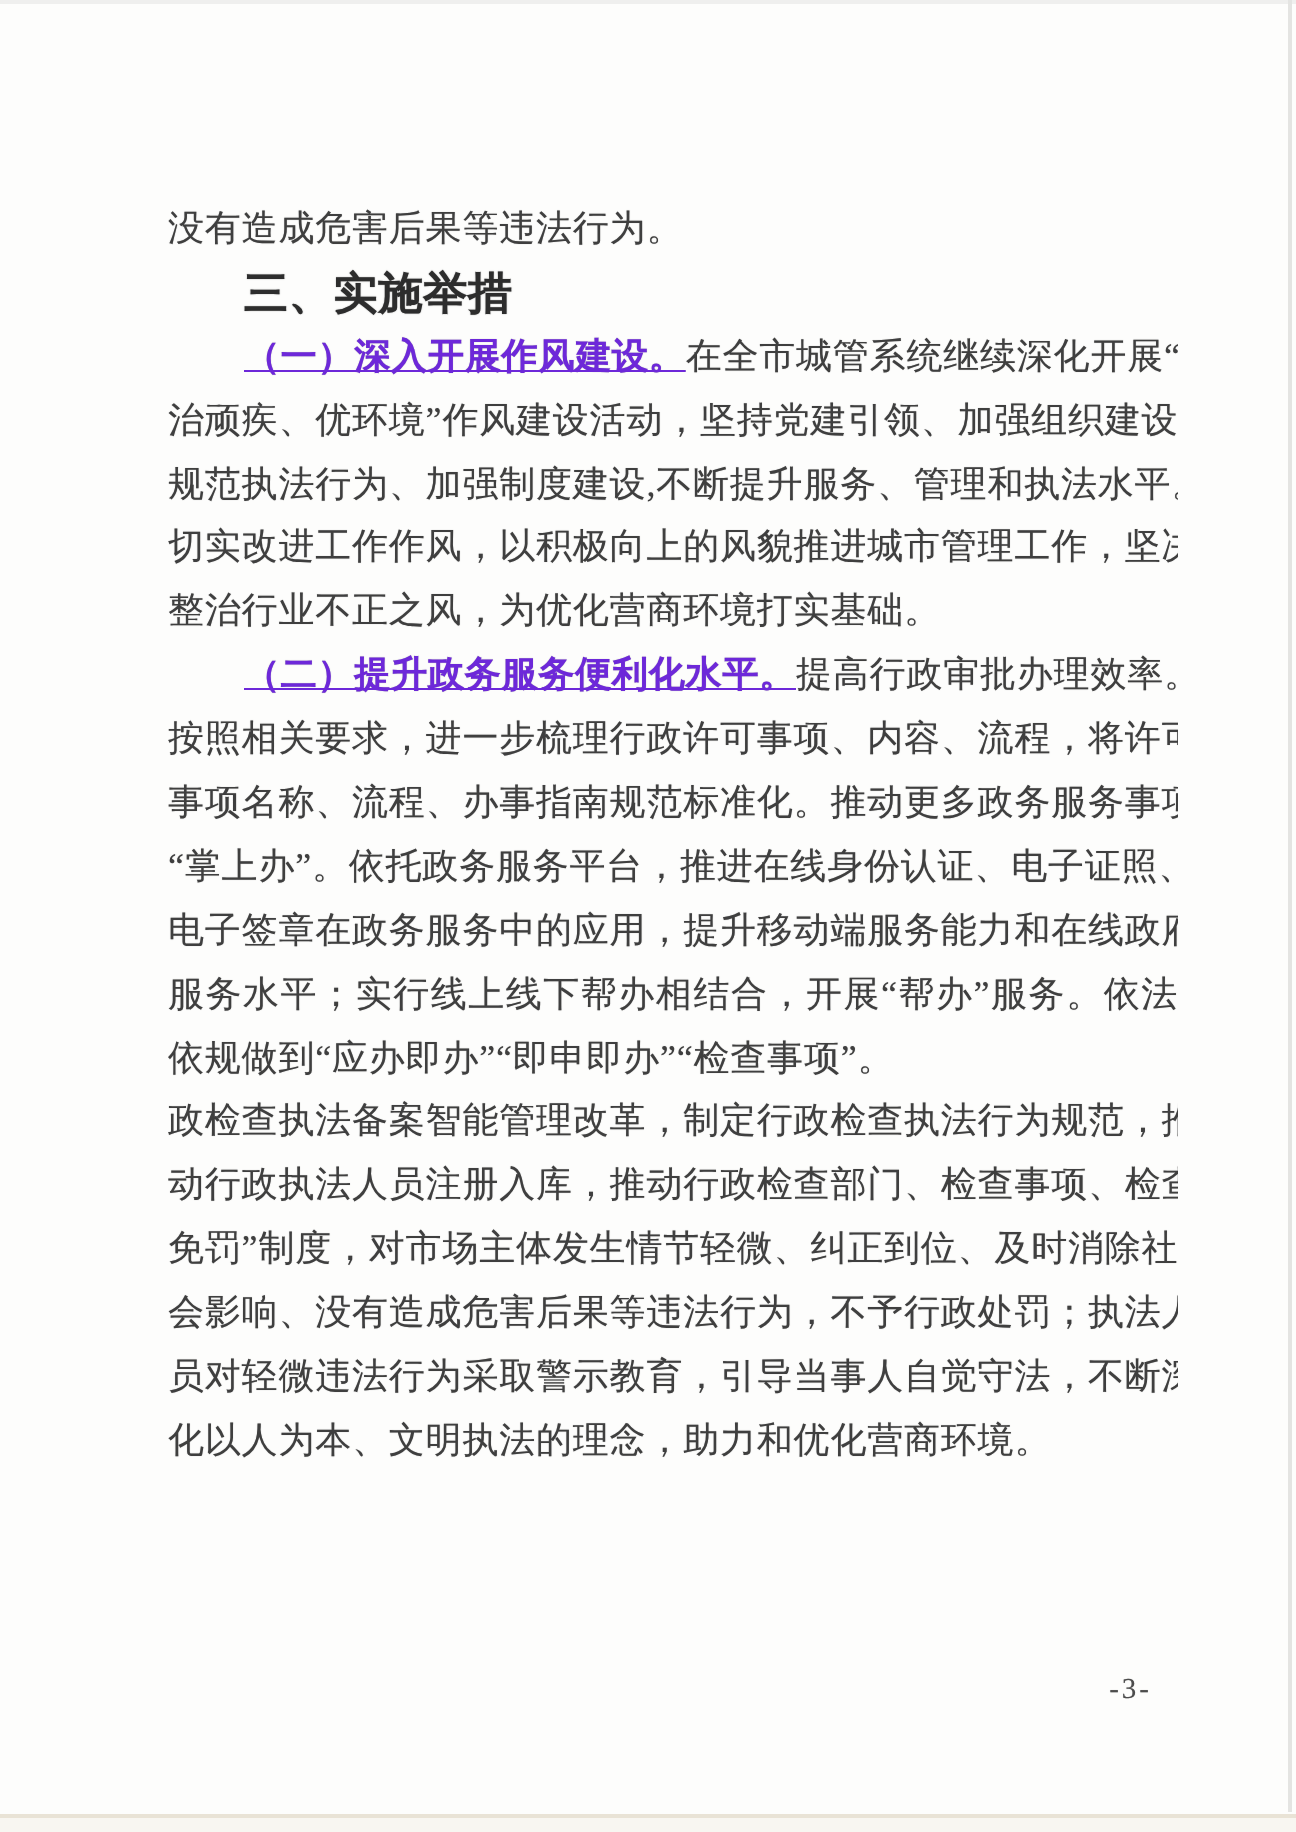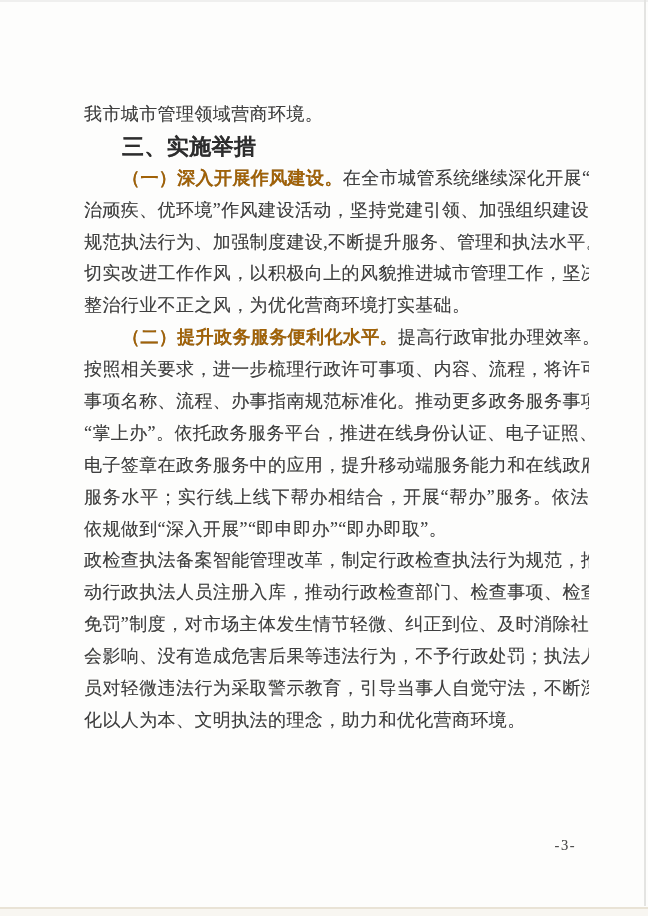--- a/index.html
+++ b/index.html
@@ -19,21 +19,21 @@
   }
   .line{
     height:31.9px;line-height:31.9px;font-size:18px;
     white-space:nowrap;overflow:hidden;
     text-align:justify;text-align-last:justify;
     letter-spacing:0.4px;
     text-shadow:0 0 0.5px rgba(70,70,70,0.45);
   }
   .line.last{text-align-last:left;}
   .line.indent{text-indent:38px;}
-  .line .b{font-weight:bold;color:#a16207;}
+  .line .b{font-weight:bold;color:#6d28d9;text-decoration:underline;}
   .line.heading{
     font-family:"Liberation Sans","DejaVu Sans",sans-serif;
     font-weight:bold;font-size:22px;color:#2d2d2d;
     text-align-last:left;text-indent:38px;
     text-shadow:0 0 0.6px rgba(45,45,45,0.6);
   }
   .page-number{
     position:absolute;top:837px;right:72px;
     font-size:14.5px;color:#4c4c4c;letter-spacing:1.5px;
     text-shadow:0 0 0.4px rgba(70,70,70,0.4);
@@ -42,34 +42,34 @@
 </head>
 <body>
 
 <div class="page">
   <div class="edge-top"></div>
   <div class="edge-right"></div>
   <div class="edge-bottom-line"></div>
   <div class="edge-bottom-strip"></div>
 
   <div class="doc">
-      <div class="line last"><span>我市城市管理领域营商环境。</span></div>
+      <div class="line last"><span>没有造成危害后果等违法行为。</span></div>
       <div class="line heading">三、实施举措</div>
       <div class="line indent"><span class="b">（一）深入开展作风建设。</span><span>在全市城管系统继续深化开展“强</span></div>
       <div class="line"><span>治顽疾、优环境”作风建设活动，坚持党建引领、加强组织建设，</span></div>
       <div class="line"><span>规范执法行为、加强制度建设,不断提升服务、管理和执法水平。</span></div>
       <div class="line"><span>切实改进工作作风，以积极向上的风貌推进城市管理工作，坚决</span></div>
       <div class="line last"><span>整治行业不正之风，为优化营商环境打实基础。</span></div>
       <div class="line indent"><span class="b">（二）提升政务服务便利化水平。</span><span>提高行政审批办理效率。</span></div>
       <div class="line"><span>按照相关要求，进一步梳理行政许可事项、内容、流程，将许可</span></div>
       <div class="line"><span>事项名称、流程、办事指南规范标准化。推动更多政务服务事项</span></div>
       <div class="line"><span>“掌上办”。依托政务服务平台，推进在线身份认证、电子证照、</span></div>
       <div class="line"><span>电子签章在政务服务中的应用，提升移动端服务能力和在线政府</span></div>
       <div class="line"><span>服务水平；实行线上线下帮办相结合，开展“帮办”服务。依法</span></div>
-      <div class="line last"><span>依规做到“深入开展”“即申即办”“即办即取”。</span></div>
+      <div class="line last"><span>依规做到“应办即办”“即申即办”“检查事项”。</span></div>
       <div class="line"><span>政检查执法备案智能管理改革，制定行政检查执法行为规范，推</span></div>
       <div class="line"><span>动行政执法人员注册入库，推动行政检查部门、检查事项、检查</span></div>
       <div class="line"><span>免罚”制度，对市场主体发生情节轻微、纠正到位、及时消除社</span></div>
       <div class="line"><span>会影响、没有造成危害后果等违法行为，不予行政处罚；执法人</span></div>
       <div class="line"><span>员对轻微违法行为采取警示教育，引导当事人自觉守法，不断深</span></div>
       <div class="line last"><span>化以人为本、文明执法的理念，助力和优化营商环境。</span></div>
     </div>
 
   <div class="page-number">-3-</div>
 </div>

